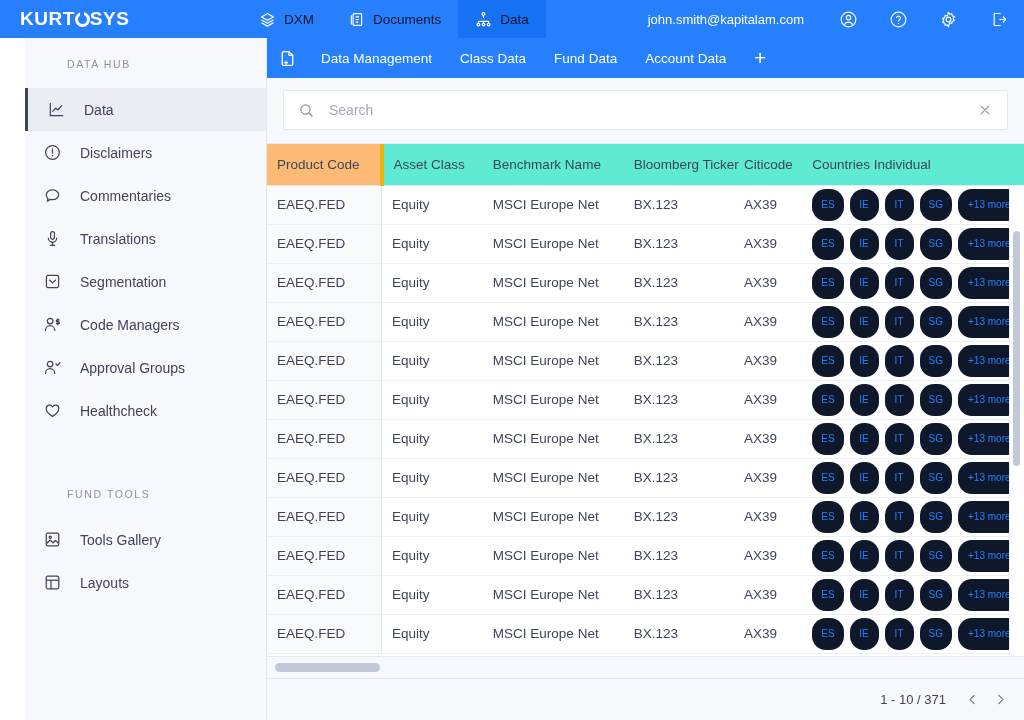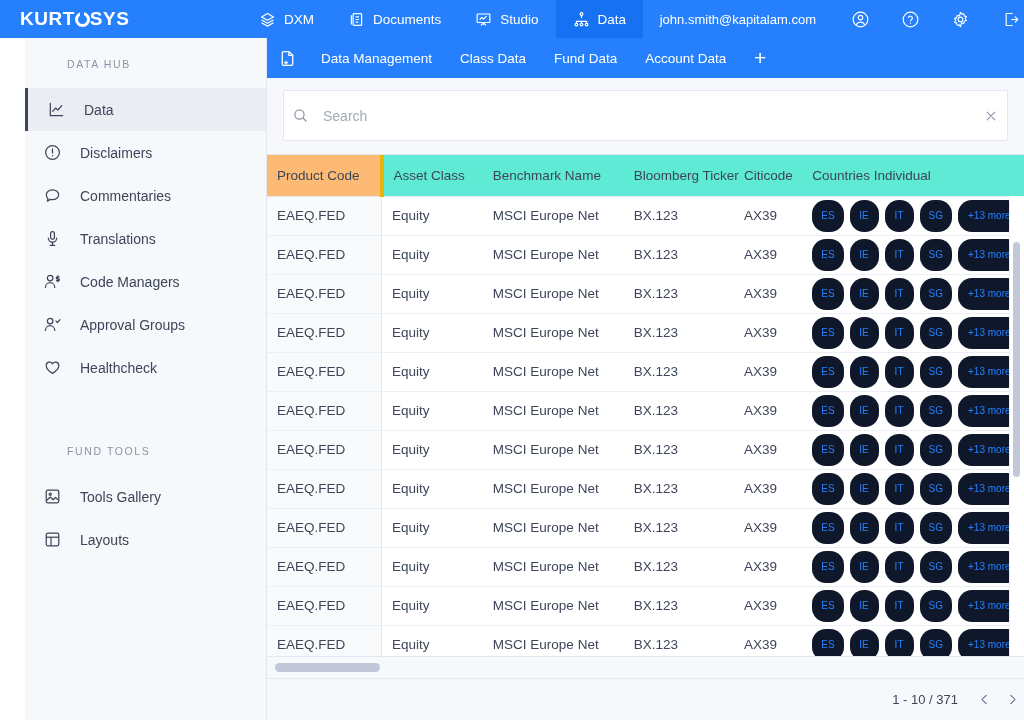--- a/index.html
+++ b/index.html
@@ -38,30 +38,30 @@
     border: 3.5px solid #fff; border-radius: 50%;
   }
   .logo .o-glyph::after {
     content:""; position:absolute; left: 5.5px; top: -1px;
     width: 4px; height: 9px; background: #2680fe;
     transform: rotate(0deg);
   }
   .mainnav { display: flex; align-items: stretch; }
   .nav-item {
     display: flex; align-items: center; gap: 8px;
-    padding: 0 17px; font-size: 13.5px; color: #ffffff;
+    padding: 0 17px; font-size: 13.5px; color: #0f172a;
     cursor: pointer; white-space: nowrap;
   }
   .nav-item.active { background: #1672f2; }
   .nav-icon { display: flex; align-items: center; justify-content: center; width: 17px; height: 17px; }
   .nav-icon svg { display: block; }
 
   .topbar-right {
     margin-left: auto; display: flex; align-items: center;
-    gap: 22px; 
+    gap: 22px; padding-right: 12px;
   }
   .user-email { font-size: 13px; color: #fff; margin-right: 8px; white-space: nowrap; }
   .ticon {
     width: 28px; height: 28px; display: flex; align-items: center;
     justify-content: center; cursor: pointer;
   }
 
   
   .body-row { flex: 1 1 auto; display: flex; min-height: 0; margin-left: 25px; }
 
@@ -112,21 +112,21 @@
     display: flex; align-items: center; justify-content: center;
     width: 40px; font-size: 21px; font-weight: 300; cursor: pointer;
   }
 
   .search-zone {
     background: #f7f8fb; padding: 12px 16px 13px 16px;
     border-bottom: 1px solid #e3e7ef;
   }
   .search-box {
     background: #fff; border: 1px solid #e3e7ef; border-radius: 2px;
-    height: 51px; display: flex; align-items: center; padding: 0 8px;
+    height: 40px; display: flex; align-items: center; padding: 0 14px;
   }
   .search-box input {
     flex: 1 1 auto; border: none; outline: none;
     font-size: 14px; font-family: "Liberation Sans", sans-serif;
     color: #3d4659; background: transparent; padding-left: 14px;
   }
   .search-box input::placeholder { color: #a3a9ba; }
   .sb-icon { display: flex; align-items: center; justify-content: center; cursor: pointer; }
 
   
@@ -191,21 +191,21 @@
   }
   .hscroll-thumb {
     width: 105px; height: 9px; background: #c3c8d8; border-radius: 5px;
   }
 
   
   .footer {
     flex: 0 0 42px; background: #f7f8fb;
     border-top: 1px solid #e3e7ef;
     display: flex; align-items: center; justify-content: flex-end;
-    gap: 4px;
+    padding-right: 12px; gap: 4px;
   }
   .page-count { font-size: 13px; color: #3d4659; margin-right: 10px; }
   .page-arrow {
     width: 24px; height: 24px; display: flex; align-items: center;
     justify-content: center; cursor: pointer; color: #5c6480;
   }
 </style>
 </head>
 <body>
 
@@ -232,31 +232,20 @@
       </div>
       <div class="nav-item">
         <span class="nav-icon">
           <svg width="17" height="17" viewBox="0 0 20 20" fill="none" stroke="#fff" stroke-width="1.4" stroke-linejoin="round">
             <rect x="6" y="3" width="10" height="14" rx="1"></rect>
               <path d="M4 5 v11"></path>
               <path d="M9 7h4M9 10h4M9 13h3"></path>
           </svg>
         </span>
         <span>Documents</span>
-      </div>
-      <div class="nav-item">
-        <span class="nav-icon">
-          <svg width="17" height="17" viewBox="0 0 20 20" fill="none" stroke="#fff" stroke-width="1.4" stroke-linejoin="round">
-            <rect x="2.5" y="3.5" width="15" height="10" rx="1"></rect>
-              <path d="M10 13.5 v3"></path>
-              <path d="M7 17l3-3 3 3"></path>
-              <path d="M5.5 10l2.5-2.5 2 2 3.5-3.5"></path>
-          </svg>
-        </span>
-        <span>Studio</span>
       </div>
       <div class="nav-item active">
         <span class="nav-icon">
           <svg width="17" height="17" viewBox="0 0 20 20" fill="none" stroke="#fff" stroke-width="1.4" stroke-linejoin="round">
             <circle cx="10" cy="3.5" r="1.6"></circle>
               <circle cx="4" cy="16" r="1.6"></circle>
               <circle cx="10" cy="16" r="1.6"></circle>
               <circle cx="16" cy="16" r="1.6"></circle>
             <path d="M10 5.1v3.4M4 14.4v-2.2h12v2.2M10 12.2v2.2"></path>
           </svg>
@@ -336,20 +325,29 @@
           <svg width="19" height="19" viewBox="0 0 20 20" fill="none" stroke="#3d4659" stroke-width="1.3" stroke-linecap="round" stroke-linejoin="round">
             <rect x="8" y="2.8" width="4" height="8" rx="2"></rect>
               <path d="M5.6 9.6a4.4 4.4 0 0 0 8.8 0"></path>
               <path d="M10 14v3.2"></path>
               <path d="M7.6 17.2h4.8"></path>
           </svg>
         </span>
         <span>Translations</span>
       </div>
 
+      <div class="side-item">
+        <span class="sicon">
+          <svg width="19" height="19" viewBox="0 0 20 20" fill="none" stroke="#3d4659" stroke-width="1.3" stroke-linejoin="round">
+            <rect x="3.6" y="3.6" width="12.8" height="12.8" rx="1.6"></rect>
+              <path d="M6.6 8.2l3.4 3.2 3.4-3.2"></path>
+          </svg>
+        </span>
+        <span>Segmentation</span>
+      </div>
 
       <div class="side-item">
         <span class="sicon">
           <svg width="19" height="19" viewBox="0 0 20 20" fill="none" stroke="#3d4659" stroke-width="1.3" stroke-linecap="round" stroke-linejoin="round">
             <circle cx="7.5" cy="6.4" r="2.9"></circle>
               <path d="M2.6 16.2a4.9 4.9 0 0 1 9.8 0"></path>
             <path d="M15.6 4v6.2"></path>
               <path d="M17 5.2h-2a1 1 0 0 0 0 2h1.3a1 1 0 0 1 0 2h-2.1"></path>
           </svg>
         </span>

